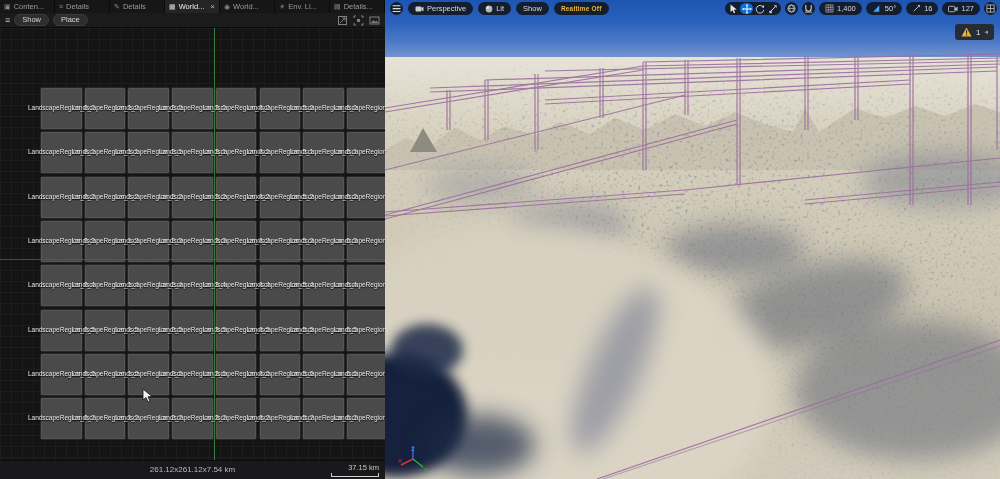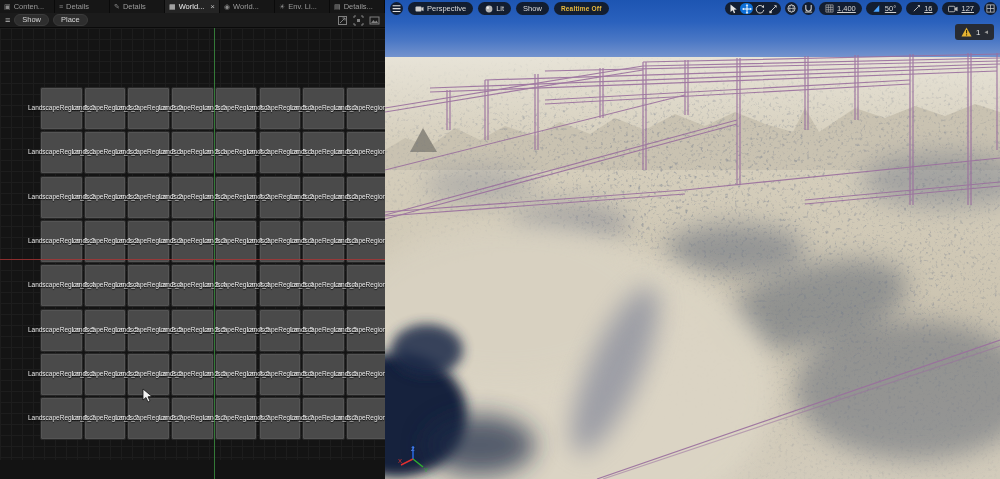--- a/index.html
+++ b/index.html
@@ -39,21 +39,21 @@
   #map-dims { position:absolute; left:0; right:0; top:4px; text-align:center; font-size:8px; color:#b9b9b9; }
   #map-scale { position:absolute; right:6px; top:2px; font-size:7.5px; color:#c6c6c6; text-align:right; }
   #map-scale .ruler { display:block; width:48px; height:4px; border-bottom:1px solid #cfcfcf; border-left:1px solid #cfcfcf; border-right:1px solid #cfcfcf; margin-top:1px; margin-left:auto; }
   
   #viewport { position:absolute; left:385px; top:0; width:615px; height:479px; overflow:hidden; background:#cfc8b7; }
   #scene { position:absolute; left:0; top:0; }
   #vp-toolbar { position:absolute; left:5px; top:2px; display:flex; align-items:center; gap:5px; }
   .vp-pill { display:flex; align-items:center; gap:3px; background:rgba(16,17,20,.82); border-radius:8px; height:13px; padding:0 7px; font-size:7.5px; color:#dcdcdc; }
   .vp-circle { display:flex; align-items:center; justify-content:center; background:rgba(16,17,20,.82); border-radius:50%; width:13px; height:13px; color:#dcdcdc; }
   .realtime { color:#e8b93e; font-weight:bold; font-size:6.5px; letter-spacing:.2px; }
-  #vp-tools { position:absolute; right:3px; top:2px; display:flex; align-items:flex-end; gap:4px;text-decoration:underline; }
+  #vp-tools { position:absolute; right:3px; top:2px; display:flex; align-items:flex-end; gap:4px; }
   .tool-group { display:flex; align-items:center; background:rgba(16,17,20,.82); border-radius:8px; height:13px; padding:0 2px; }
   .tgl { width:13px; height:11px; display:flex; align-items:center; justify-content:center; border-radius:6px; }
   .tgl.active { background:#0d6fd8; }
   .snap-pill { display:flex; align-items:center; gap:3px; background:rgba(16,17,20,.82); border-radius:8px; height:13px; padding:0 6px; font-size:7.5px; color:#d7d7d7; }
   #warn-badge { position:absolute; right:6px; top:24px; height:16px; display:flex; align-items:center; gap:4px; background:rgba(38,38,40,.92); border-radius:3px; padding:0 6px; font-size:8px; color:#e6e6e6; }
   #axis-gizmo { position:absolute; left:12px; bottom:6px; }
   svg { display:block; }
 </style>
 </head>
 <body>
@@ -244,20 +244,27 @@
         <span class="tile-label" style="left: 323.55px; top: 414.25px;">LandscapeRegion_6_7</span>
         <span class="tile-label" style="left: 367.25px; top: 414.25px;">LandscapeRegion_7_7</span>
       </div>
     <div id="origin-line-x"></div>
     <div id="origin-line-y"></div>
 
     <svg id="map-cursor" width="12" height="16" viewBox="0 0 12 16">
       <path d="M1 1 L1 12 L4 9.5 L6 14 L8 13 L6 8.8 L10 8.5 Z" fill="#f2f2f2" stroke="#111" stroke-width="0.8"></path>
     </svg>
 
+    <div id="map-bottom">
+      <div id="map-dims">261.12x261.12x7.54 km</div>
+      <div id="map-scale">
+        <span>37.15 km</span>
+        <span class="ruler"></span>
+      </div>
+    </div>
   </div>
 
   <div id="viewport">
     <svg id="scene" width="615" height="479" viewBox="0 0 615 479">
       <defs>
         <linearGradient id="skyG" x1="0" y1="0" x2="0" y2="1">
           <stop offset="0" stop-color="#1d55b2"></stop>
           <stop offset="0.18" stop-color="#2a61bd"></stop>
           <stop offset="0.34" stop-color="#4b78c5"></stop>
           <stop offset="0.55" stop-color="#8aa2d2"></stop>

